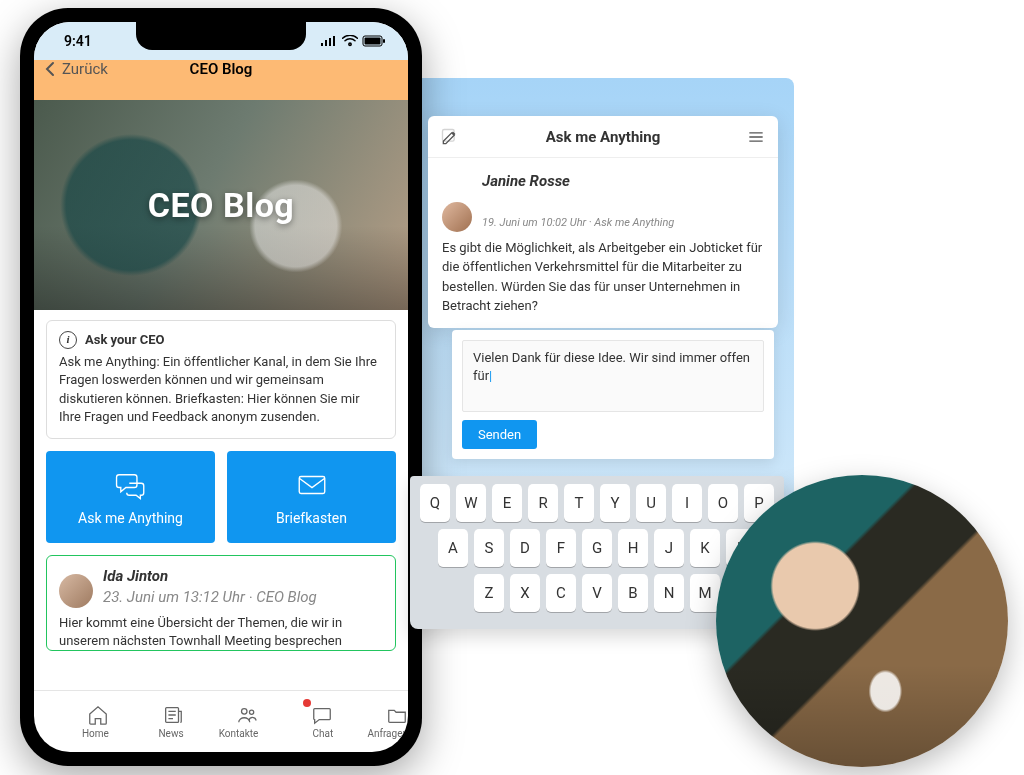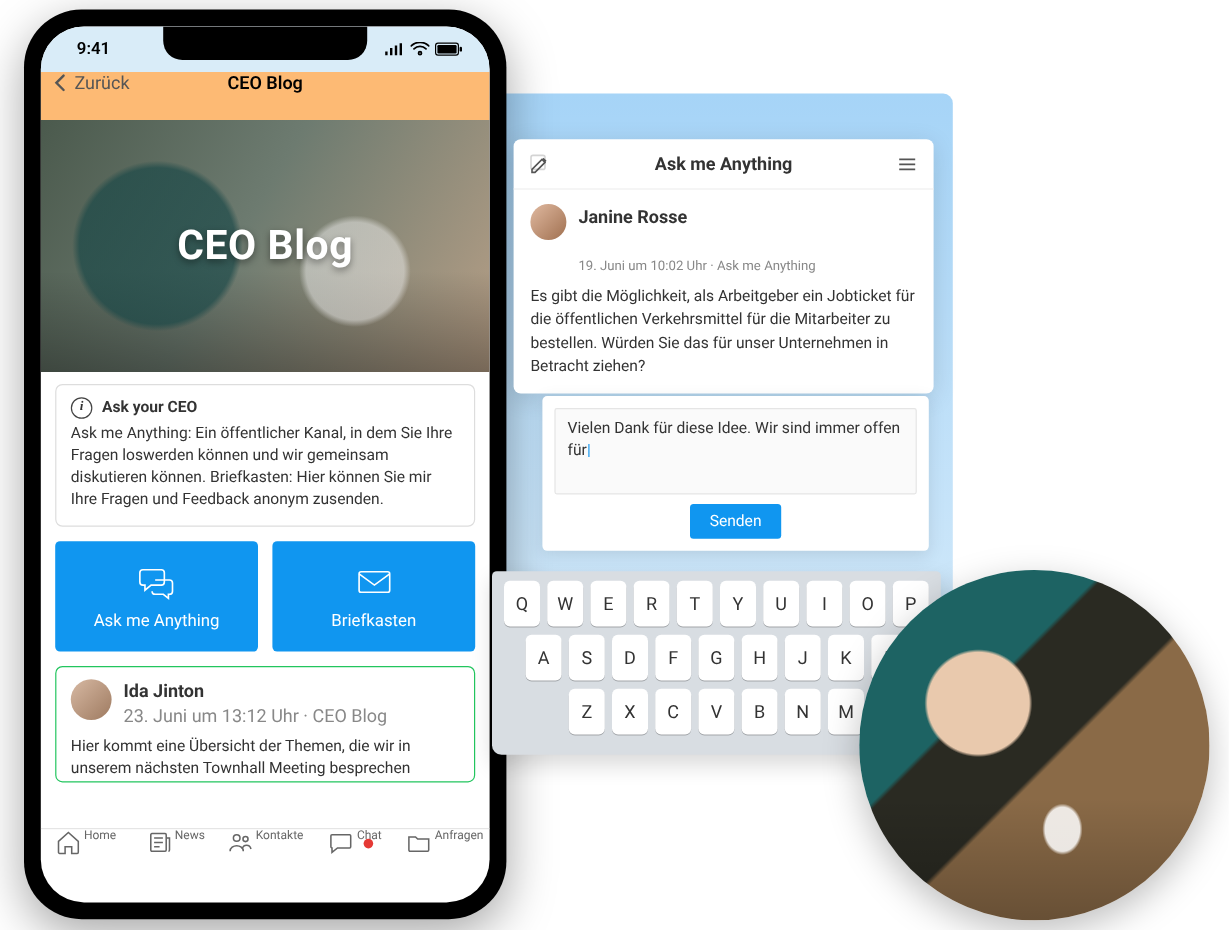--- a/index.html
+++ b/index.html
@@ -75,29 +75,29 @@
   .tile{
     flex:1; background:#1096f0; color:#fff; border-radius:4px;
     display:flex; flex-direction:column; align-items:center; justify-content:center;
     height:92px; font-size:14px; gap:8px;
   }
   .tile svg{ width:34px;height:34px; stroke:#fff; fill:none; stroke-width:1.6;}
   .post {
     border:1px solid #22c55e; border-radius:6px; padding:10px 12px 0;
     font-size:13px; color:#333; line-height:1.4;
   }
-  .post-head{display:flex;gap:10px;align-items:flex-start;margin-bottom:6px;}
+  .post-head{display:flex;gap:10px;align-items:flex-end;margin-bottom:6px;font-style:italic;}
   .avatar{width:34px;height:34px;border-radius:50%;background:linear-gradient(135deg,#d7b9a3,#9e7a60);flex-shrink:0;}
   .post-head strong{display:block;font-size:15px;}
   .post-head small{color:#888;font-size:15px;}
 
   .tabbar{
     height:62px;border-top:1px solid #e5e5e5;display:flex;
   }
-  .tab{flex:1;display:flex;flex-direction:row;align-items:flex-start;justify-content:center;font-size:10px;color:#666;gap:2px;position:relative;}
+  .tab{flex:1;display:flex;flex-direction:column;align-items:flex-end;justify-content:center;font-size:10px;color:#666;gap:2px;position:relative;}
   .tab svg{width:22px;height:22px;stroke:#666;fill:none;stroke-width:1.4;}
   .badge-dot{position:absolute;top:8px;right:22px;width:8px;height:8px;border-radius:50%;background:#e53935;}
 
   
   .bluepanel{
     position:absolute; left:378px; top:78px;
     width:416px; height:520px;
     background:linear-gradient(180deg,#a6d4f7 0%,#d6ebfa 100%);
     border-radius:8px; z-index:-1;
   }
@@ -119,21 +119,21 @@
     position:absolute; left:452px; top:330px;
     width:322px; background:#fff; border-radius:4px;
     box-shadow:0 4px 14px rgba(0,0,0,.1);
     padding:10px 10px 10px; font-size:13px;
   }
   .reply-text{
     border:1px solid #e5e5e5; background:#fafafa; padding:8px 10px;
     height:72px; color:#333; line-height:1.4; border-radius:2px;
   }
   .reply-text .cursor{color:#1096f0;}
-  .send-row{display:flex;justify-content:center;margin-top:8px;}
+  .send-row{display:flex;justify-content:flex-start;margin-top:8px;}
   .send-btn{
     background:#1096f0;color:#fff;border:none;padding:7px 16px;border-radius:3px;font-size:13px;
   }
 
   .keyboard{
     position:absolute; left:410px; top:476px; width:374px;
     background:#d8dde2; border-radius:4px 4px 8px 8px;
     padding:8px 6px 10px; box-shadow:0 8px 18px rgba(0,0,0,.15);
   }
   .krow{display:flex;gap:6px;justify-content:center;margin-bottom:7px;}

